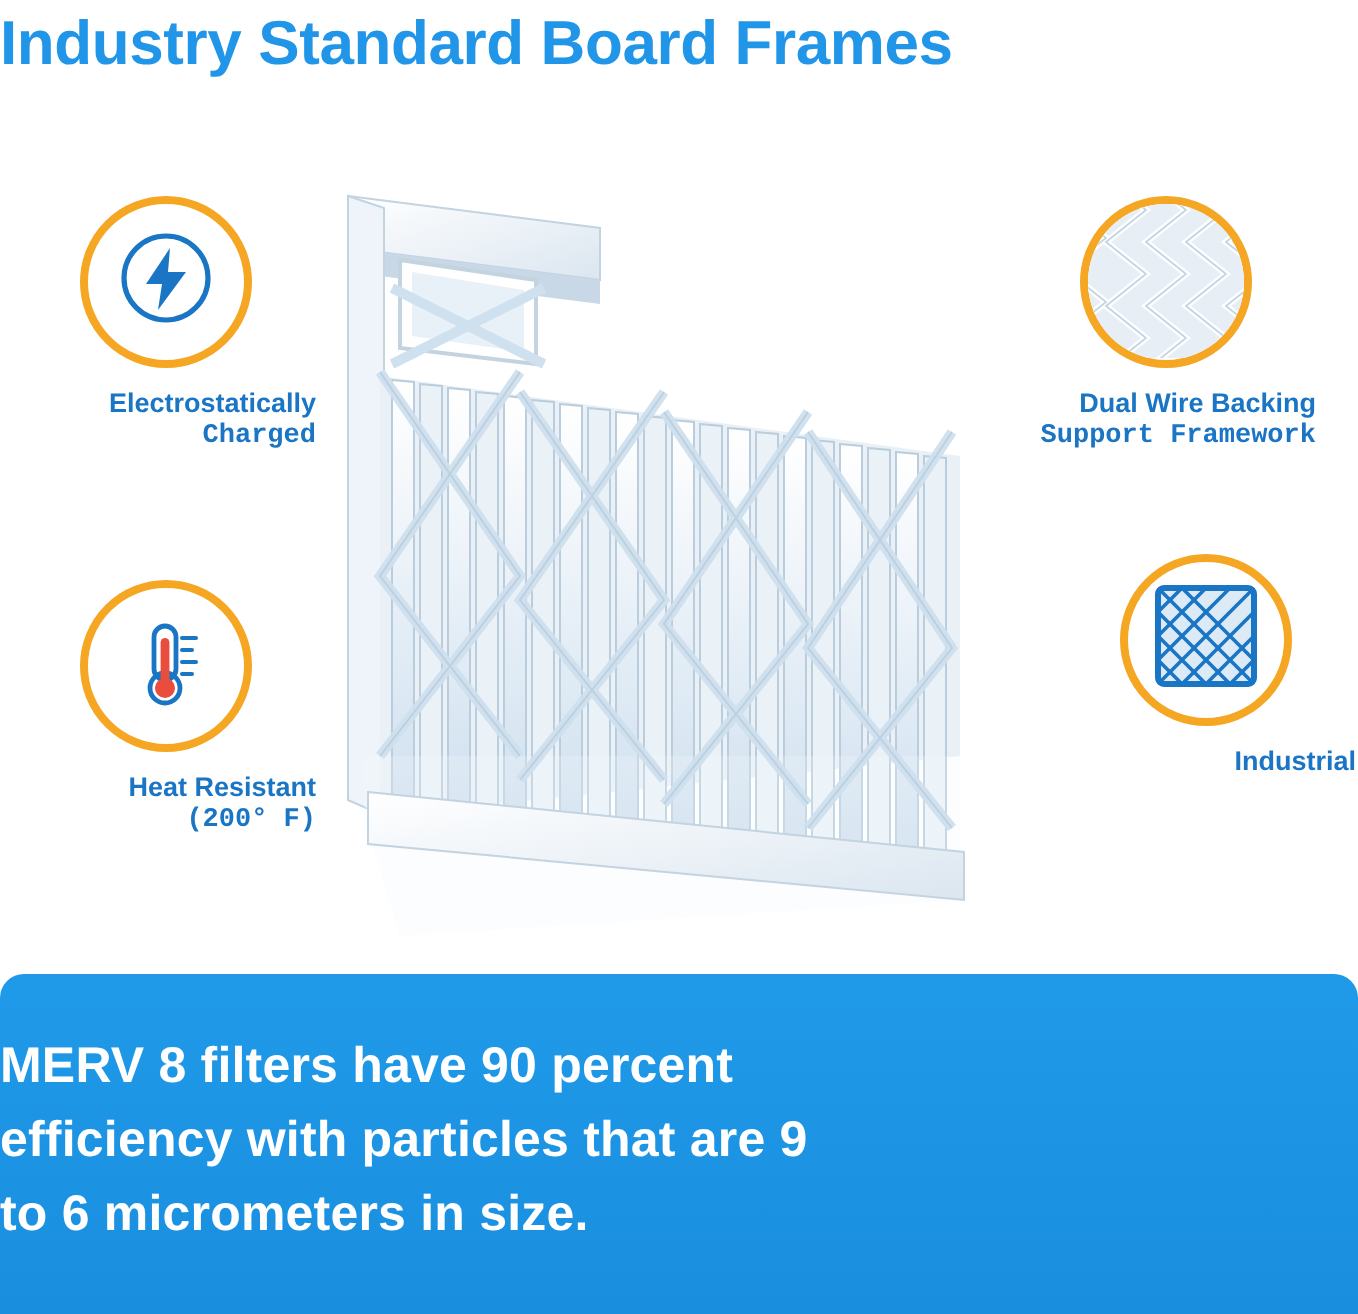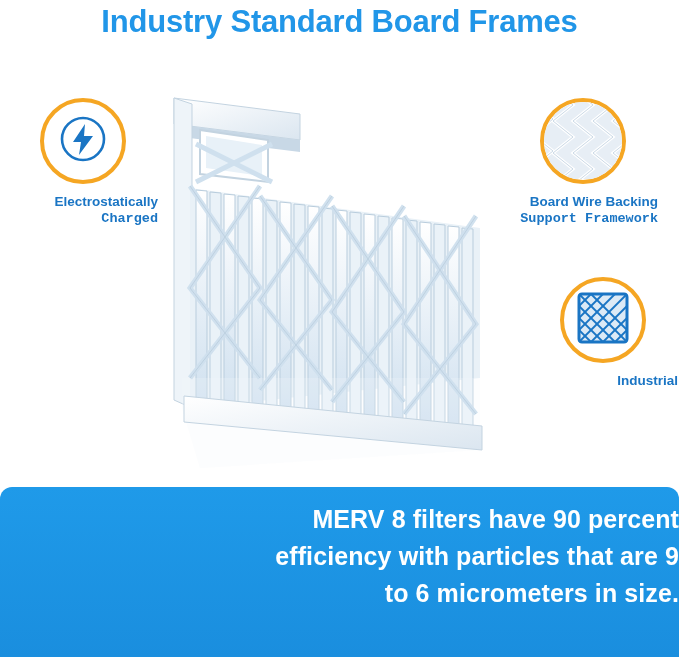--- a/index.html
+++ b/index.html
@@ -18,21 +18,20 @@
     width: 679px;
     height: 657px;
     background: #ffffff;
   }
   
   .title {
     position: absolute;
     top: 2px;
     left: 0;
     width: 679px;
-    text-align: center;
     font-size: 31px;
     font-weight: bold;
     color: #2196e8;
     letter-spacing: -0.2px;
     line-height: 40px;
   }
   
   .feature {
     position: absolute;
     width: 150px;
@@ -83,23 +82,23 @@
   .banner {
     position: absolute;
     left: 0;
     top: 487px;
     width: 679px;
     height: 170px;
     background: #1e9ae8;
     background: linear-gradient(180deg, #1f9ae9 0%, #1a8ede 100%);
     border-radius: 12px 12px 0 0;
     color: #ffffff;
-    text-align: right;
+    text-align: left;
     box-sizing: border-box;
-    padding-top: 14px;
+    padding-top: 28px;
   }
   .banner-line {
     font-size: 25px;
     font-weight: bold;
     line-height: 37px;
     letter-spacing: 0.1px;
   }
 </style>
 </head>
 <body>
@@ -195,20 +194,40 @@
         <svg width="48" height="48" viewBox="0 0 48 48" xmlns="http://www.w3.org/2000/svg">
           <circle cx="24" cy="24" r="21" fill="none" stroke="#1a75c4" stroke-width="2.6"></circle>
           <polygon points="26,9 14,27 22,27 20,40 34,21 25,21" fill="#1a75c4"></polygon>
         </svg>
       </span>
     </div>
     <div class="feature-label">Electrostatically</div>
     <div class="feature-sub">Charged</div>
   </div>
 
+  <div class="feature" id="feat-heat">
+    <div class="badge">
+      <span>
+        <svg width="52" height="52" viewBox="0 0 52 52" xmlns="http://www.w3.org/2000/svg">
+          <rect x="20" y="8" width="11" height="27" rx="5.5" fill="none" stroke="#1a75c4" stroke-width="2.4"></rect>
+          <circle cx="25.5" cy="39" r="7.5" fill="none" stroke="#1a75c4" stroke-width="2.4"></circle>
+          <rect x="23.3" y="14" width="4.4" height="22" rx="2.2" fill="#e84d3d"></rect>
+          <circle cx="25.5" cy="39" r="5" fill="#e84d3d"></circle>
+          <g stroke="#1a75c4" stroke-width="2" stroke-linecap="round">
+            <line x1="34" y1="14" x2="41" y2="14"></line>
+            <line x1="34" y1="20" x2="39" y2="20"></line>
+            <line x1="34" y1="26" x2="41" y2="26"></line>
+            <line x1="34" y1="32" x2="39" y2="32"></line>
+          </g>
+        </svg>
+      </span>
+    </div>
+    <div class="feature-label">Heat Resistant</div>
+    <div class="feature-sub">(200° F)</div>
+  </div>
 
   <div class="feature" id="feat-wire">
     <div class="badge">
       <span>
         <svg width="80" height="80" viewBox="0 0 80 80" xmlns="http://www.w3.org/2000/svg">
           <rect x="0" y="0" width="80" height="80" fill="#e7eef5"></rect>
           <g stroke="#ffffff" stroke-width="3.2" fill="none" opacity="0.95">
             <path d="M-10 4 L10 20 L-10 36 L10 52 L-10 68"></path>
             <path d="M10 -10 L30 6 L10 22 L30 38 L10 54 L30 70 L10 86"></path>
             <path d="M30 -10 L50 6 L30 22 L50 38 L30 54 L50 70 L30 86"></path>
@@ -218,21 +237,21 @@
           <g stroke="#c5d4e2" stroke-width="0.9" fill="none">
             <path d="M-10 4 L10 20 L-10 36 L10 52 L-10 68"></path>
             <path d="M10 -10 L30 6 L10 22 L30 38 L10 54 L30 70 L10 86"></path>
             <path d="M30 -10 L50 6 L30 22 L50 38 L30 54 L50 70 L30 86"></path>
             <path d="M50 -10 L70 6 L50 22 L70 38 L50 54 L70 70 L50 86"></path>
             <path d="M70 -10 L90 6 L70 22 L90 38 L70 54 L90 70 L70 86"></path>
           </g>
         </svg>
       </span>
     </div>
-    <div class="feature-label">Board Wire Backing</div>
+    <div class="feature-label">Dual Wire Backing</div>
     <div class="feature-sub">Support Framework</div>
   </div>
 
   <div class="feature" id="feat-indust">
     <div class="badge">
       <span>
         <svg width="56" height="56" viewBox="0 0 56 56" xmlns="http://www.w3.org/2000/svg">
           <rect x="4" y="4" width="48" height="48" rx="3" fill="#dceaf6" stroke="#1a75c4" stroke-width="3"></rect>
           <g stroke="#1a75c4" stroke-width="1.8" fill="none">
             <path d="M4 16 L16 4"></path>

